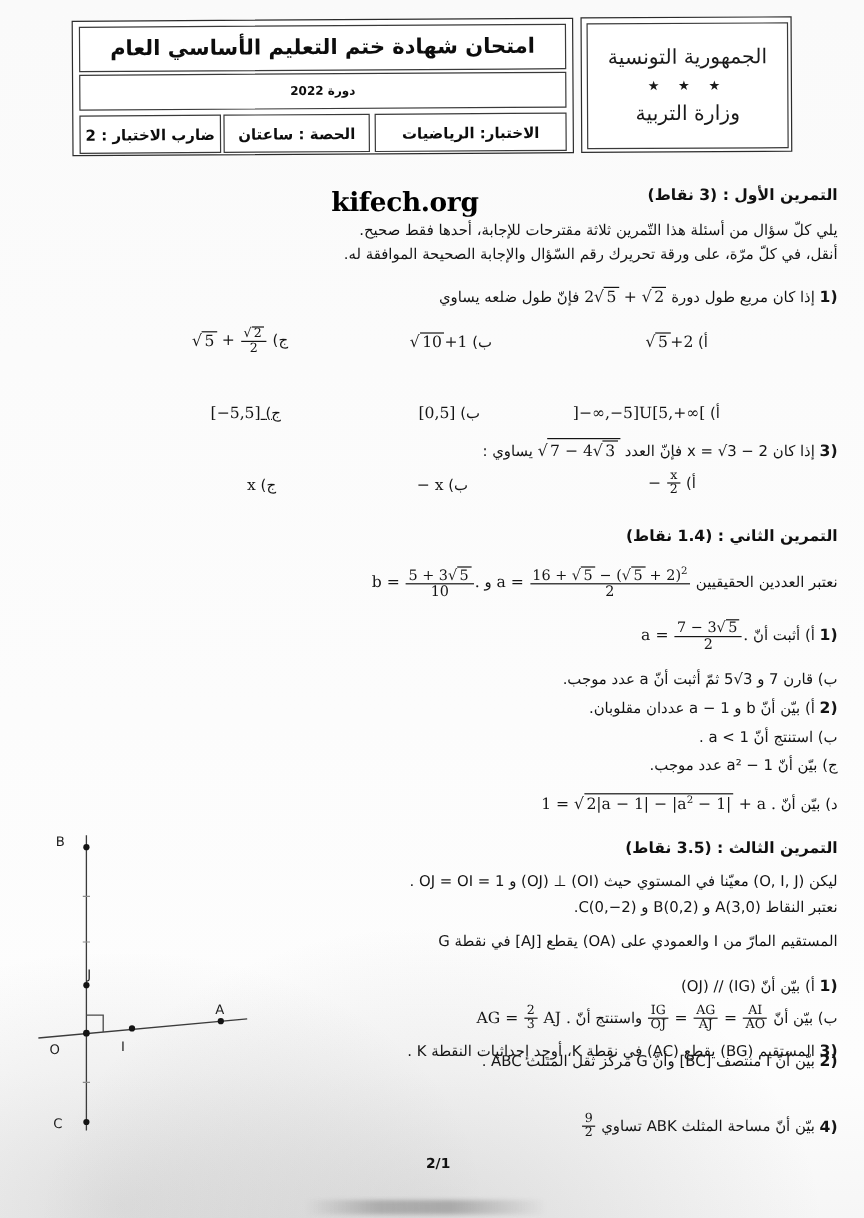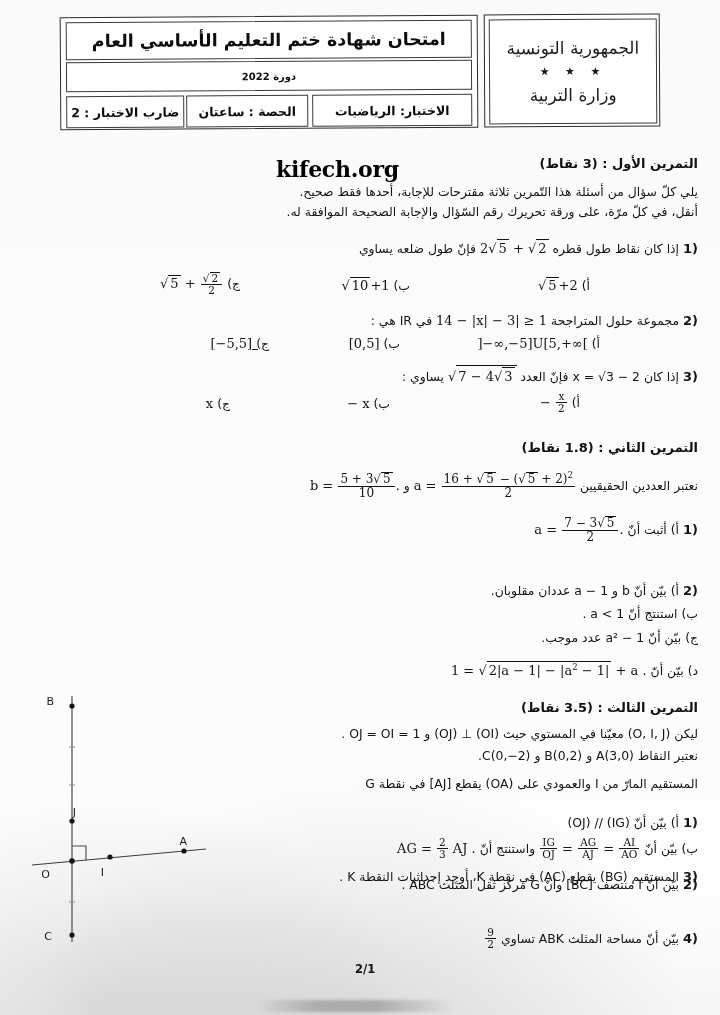--- a/index.html
+++ b/index.html
@@ -297,21 +297,21 @@
 
   <div id="watermark">kifech.org</div>
 
   <div class="ex-head" style="right:22px; top:156px;">التمرين الأول : (3 نقاط)</div>
 
   <div class="body-line" style="right:22px; top:184px;">يلي كلّ سؤال من أسئلة هذا التّمرين ثلاثة مقترحات للإجابة، أحدها فقط صحيح.</div>
   <div class="body-line" style="right:22px; top:204px;">أنقل، في كلّ مرّة، على ورقة تحريرك رقم السّؤال والإجابة الصحيحة الموافقة له.</div>
 
   <div class="body-line" style="right:22px; top:238px;">
     <span class="qnum">1)</span>
-    <span>إذا كان نقاط طول قطره</span>
+    <span>إذا كان مربع طول دورة</span>
     <span class="mathx">2<span class="rad">√<span class="bar">5</span></span> + <span class="rad">√<span class="bar">2</span></span></span>
     <span>فإنّ طول ضلعه يساوي</span>
   </div>
 
   <div class="opt-row" style="right:0; left:0; top:272px; height:32px;">
     <span class="opt" style="right:130px; top:4px;">
       <span class="opt-label">أ)</span>
       <span class="mathx"><span class="rad">√<span class="bar">5</span></span>+2</span>
     </span>
     <span class="opt" style="right:310px; top:4px;">
@@ -319,37 +319,31 @@
       <span class="mathx"><span class="rad">√<span class="bar">10</span></span>+1</span>
     </span>
     <span class="opt" style="right:480px; top:0;">
       <span class="opt-label">ج)</span>
       <span class="mathx"><span class="rad">√<span class="bar">5</span></span> +
         <span class="frac small"><span class="num"><span class="rad">√<span class="bar">2</span></span></span><span class="den">2</span></span>
       </span>
     </span>
   </div>
 
-  <div class="body-line" style="right:22px; top:312px;">
-    <span class="qnum">2)</span>
-    <span>مجموعة حلول المتراجحة</span>
-    <span class="mathx">14 − |x| − 3| ≥ 1</span>
-    <span>في IR هي :</span>
-  </div>
 
   <div class="opt-row" style="right:0; left:0; top:336px; height:26px;">
     <span class="opt" style="right:120px; top:0;">
       <span class="opt-label">أ)</span>
       <span class="mathx">]−∞,−5]U[5,+∞[</span>
     </span>
     <span class="opt" style="right:320px; top:0;">
       <span class="opt-label">ب)</span>
       <span class="mathx">[0,5]</span>
     </span>
-    <span class="opt" style="right:451px; top:0;text-decoration:underline;">
+    <span class="opt" style="right:486px; top:0;text-decoration:underline;">
       <span class="opt-label">ج)</span>
       <span class="mathx">[−5,5]</span>
     </span>
   </div>
 
   <div class="body-line" style="right:22px; top:364px;margin-left:16px;">
     <span class="qnum">3)</span>
     <span>إذا كان x = √3 − 2 فإنّ العدد</span>
     <span class="mathx"><span class="rad">√<span class="bar">7 − 4<span class="rad">√<span class="bar">3</span></span></span></span></span>
     <span>يساوي :</span>
@@ -365,21 +359,21 @@
     <span class="opt" style="right:330px; top:4px;">
       <span class="opt-label">ب)</span>
       <span class="mathx">− x</span>
     </span>
     <span class="opt" style="right:490px; top:4px;">
       <span class="opt-label">ج)</span>
       <span class="mathx">x</span>
     </span>
   </div>
 
-  <div class="ex-head" style="right:22px; top:440px;">التمرين الثاني : (1.8 نقاط)</div>
+  <div class="ex-head" style="right:22px; top:440px;">التمرين الثاني : (1.4 نقاط)</div>
 
   <div class="body-line" style="right:22px; top:472px;">
     <span>نعتبر العددين الحقيقيين</span>
     <span class="mathx">a =
       <span class="frac"><span class="num">16 + <span class="rad">√<span class="bar">5</span></span> − (<span class="rad">√<span class="bar">5</span></span> + 2)<span class="sup">2</span></span><span class="den">2</span></span>
     </span>
     <span>و</span>
     <span class="mathx">b =
       <span class="frac"><span class="num">5 + 3<span class="rad">√<span class="bar">5</span></span></span><span class="den">10</span></span>.
     </span>
@@ -387,20 +381,24 @@
 
   <div class="body-line" style="right:22px; top:516px;">
     <span class="qnum">1)</span>
     <span>أ)</span>
     <span>أثبت أنّ</span>
     <span class="mathx">a =
       <span class="frac"><span class="num">7 − 3<span class="rad">√<span class="bar">5</span></span></span><span class="den">2</span></span>.
     </span>
   </div>
 
+  <div class="body-line" style="right:22px; top:558px;">
+    <span>ب)</span>
+    <span>قارن 7 و 3√5 ثمّ أثبت أنّ a عدد موجب.</span>
+  </div>
 
   <div class="body-line" style="right:22px; top:582px;">
     <span class="qnum">2)</span>
     <span>أ)</span>
     <span>بيّن أنّ b و 1 − a عددان مقلوبان.</span>
   </div>
 
   <div class="body-line" style="right:22px; top:606px;">
     <span>ب)</span>
     <span>استنتج أنّ a &lt; 1 .</span>

